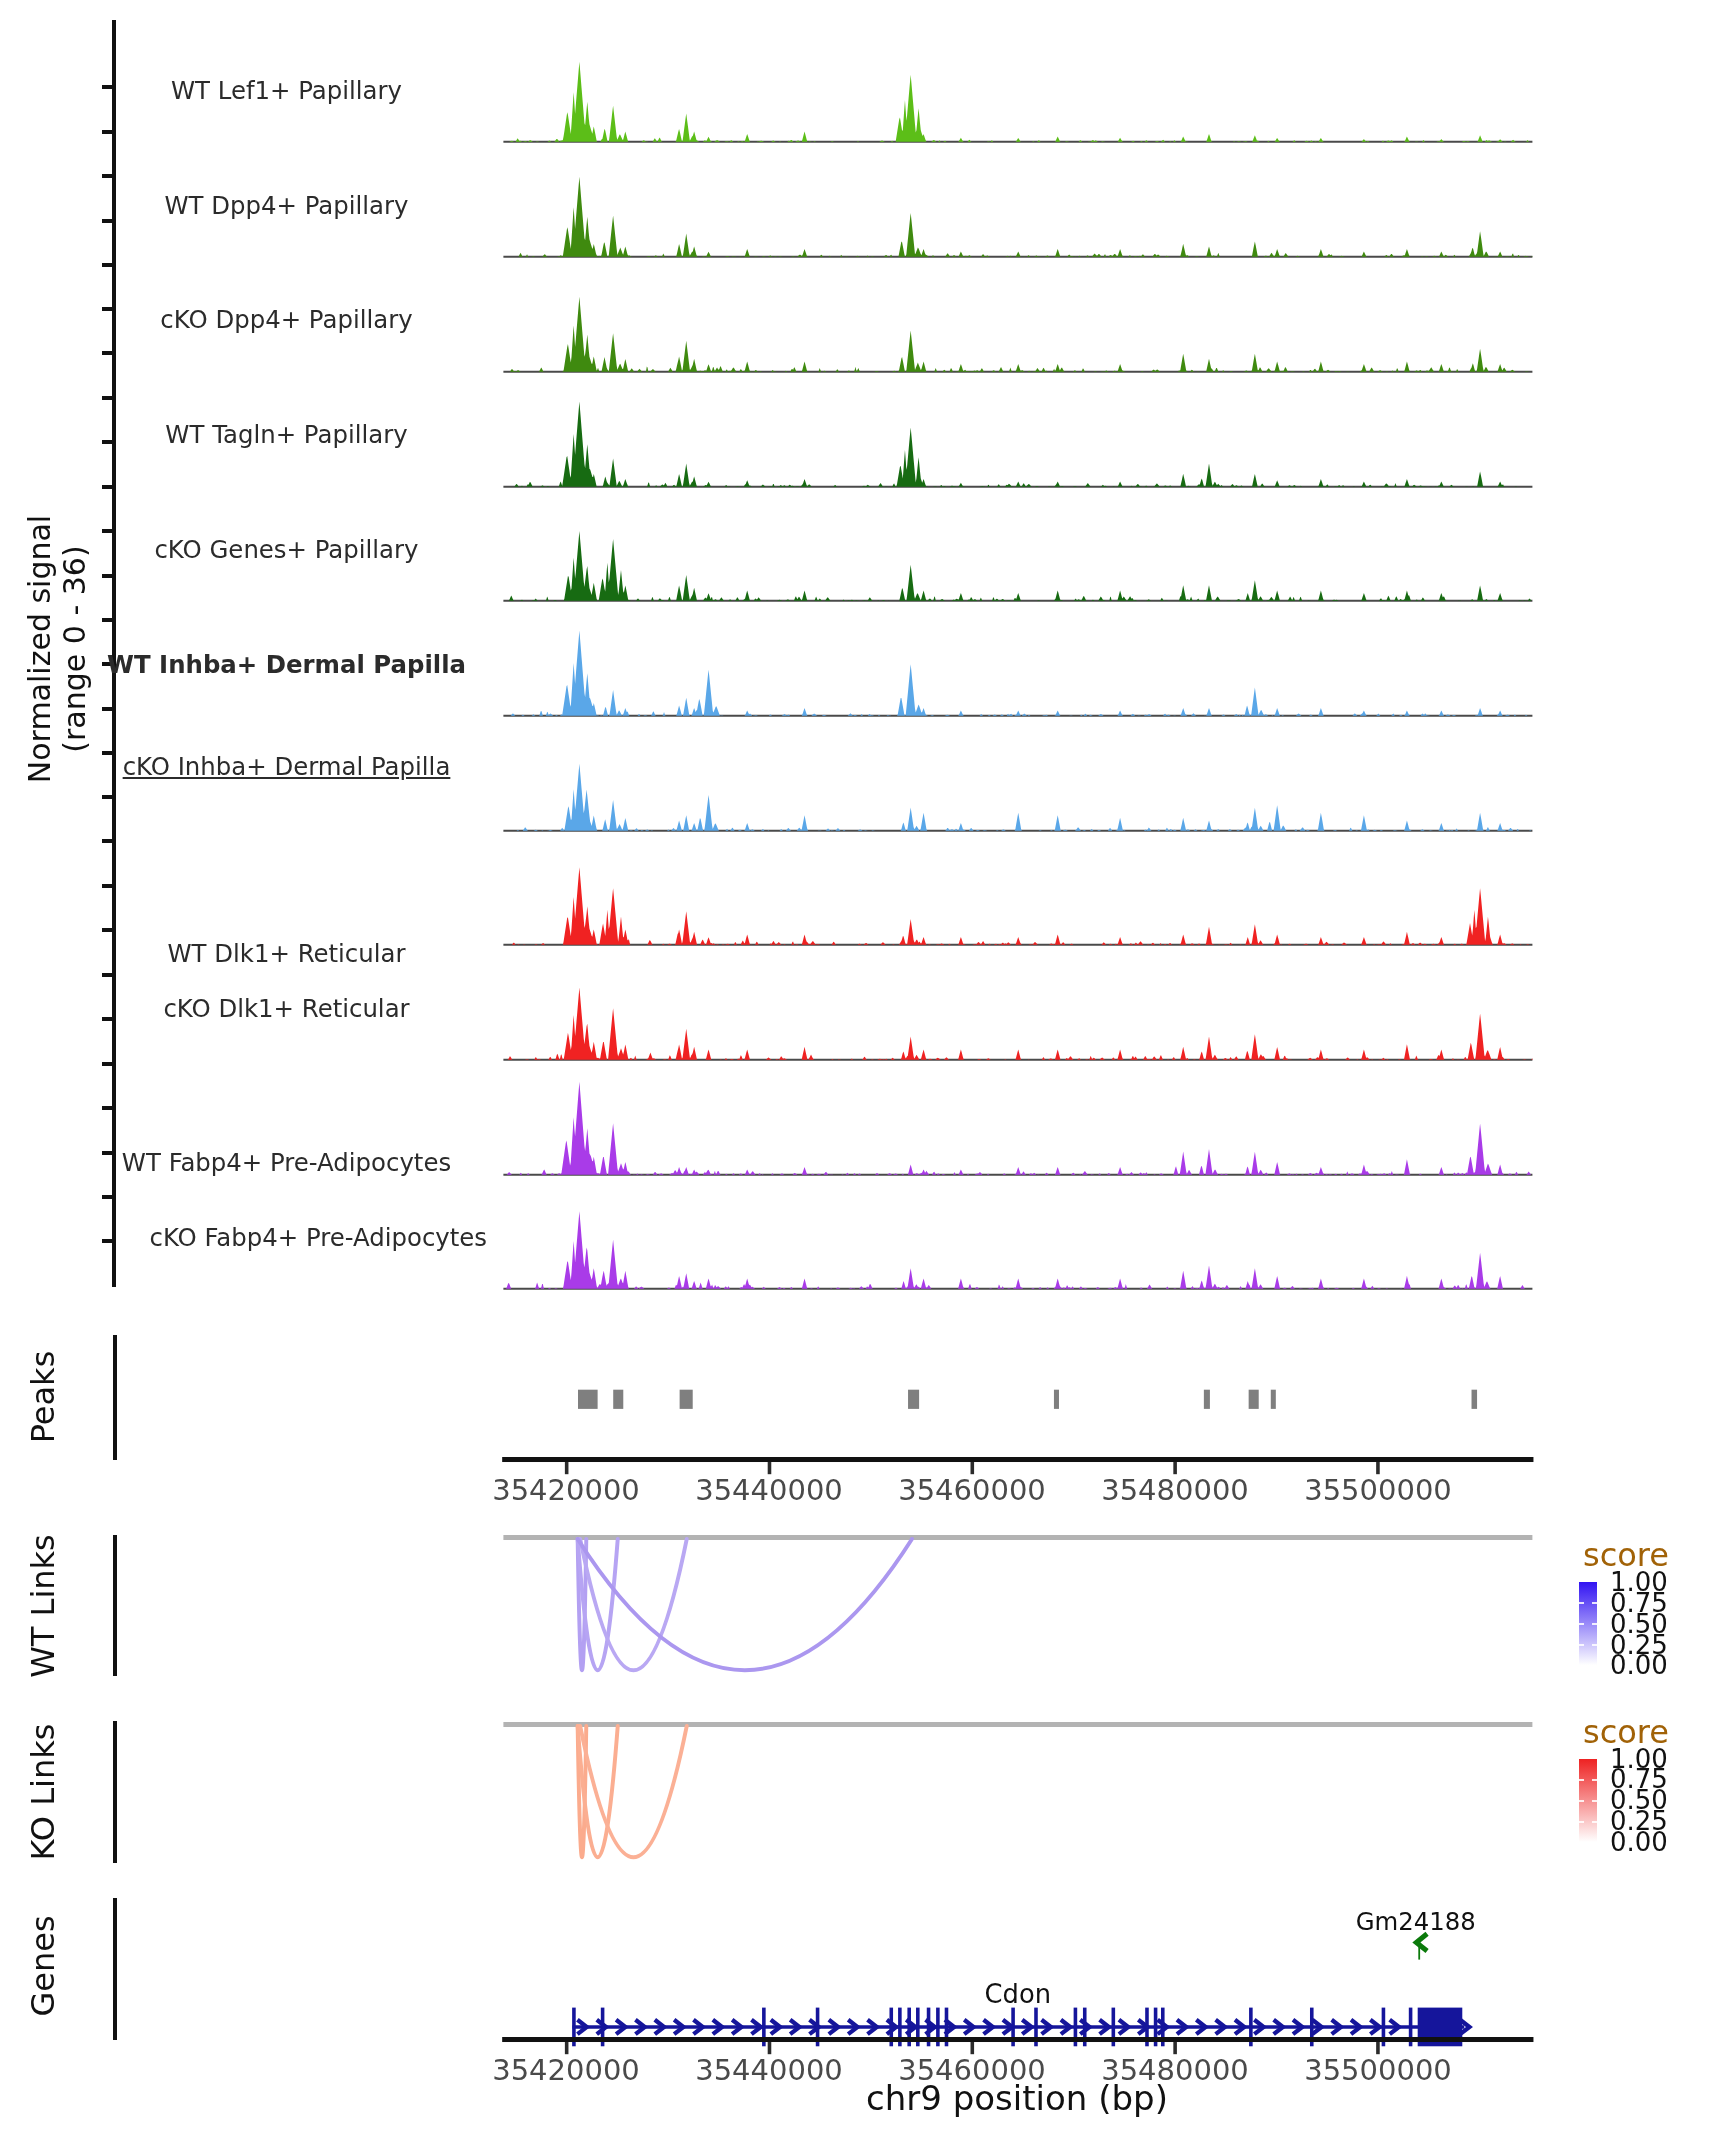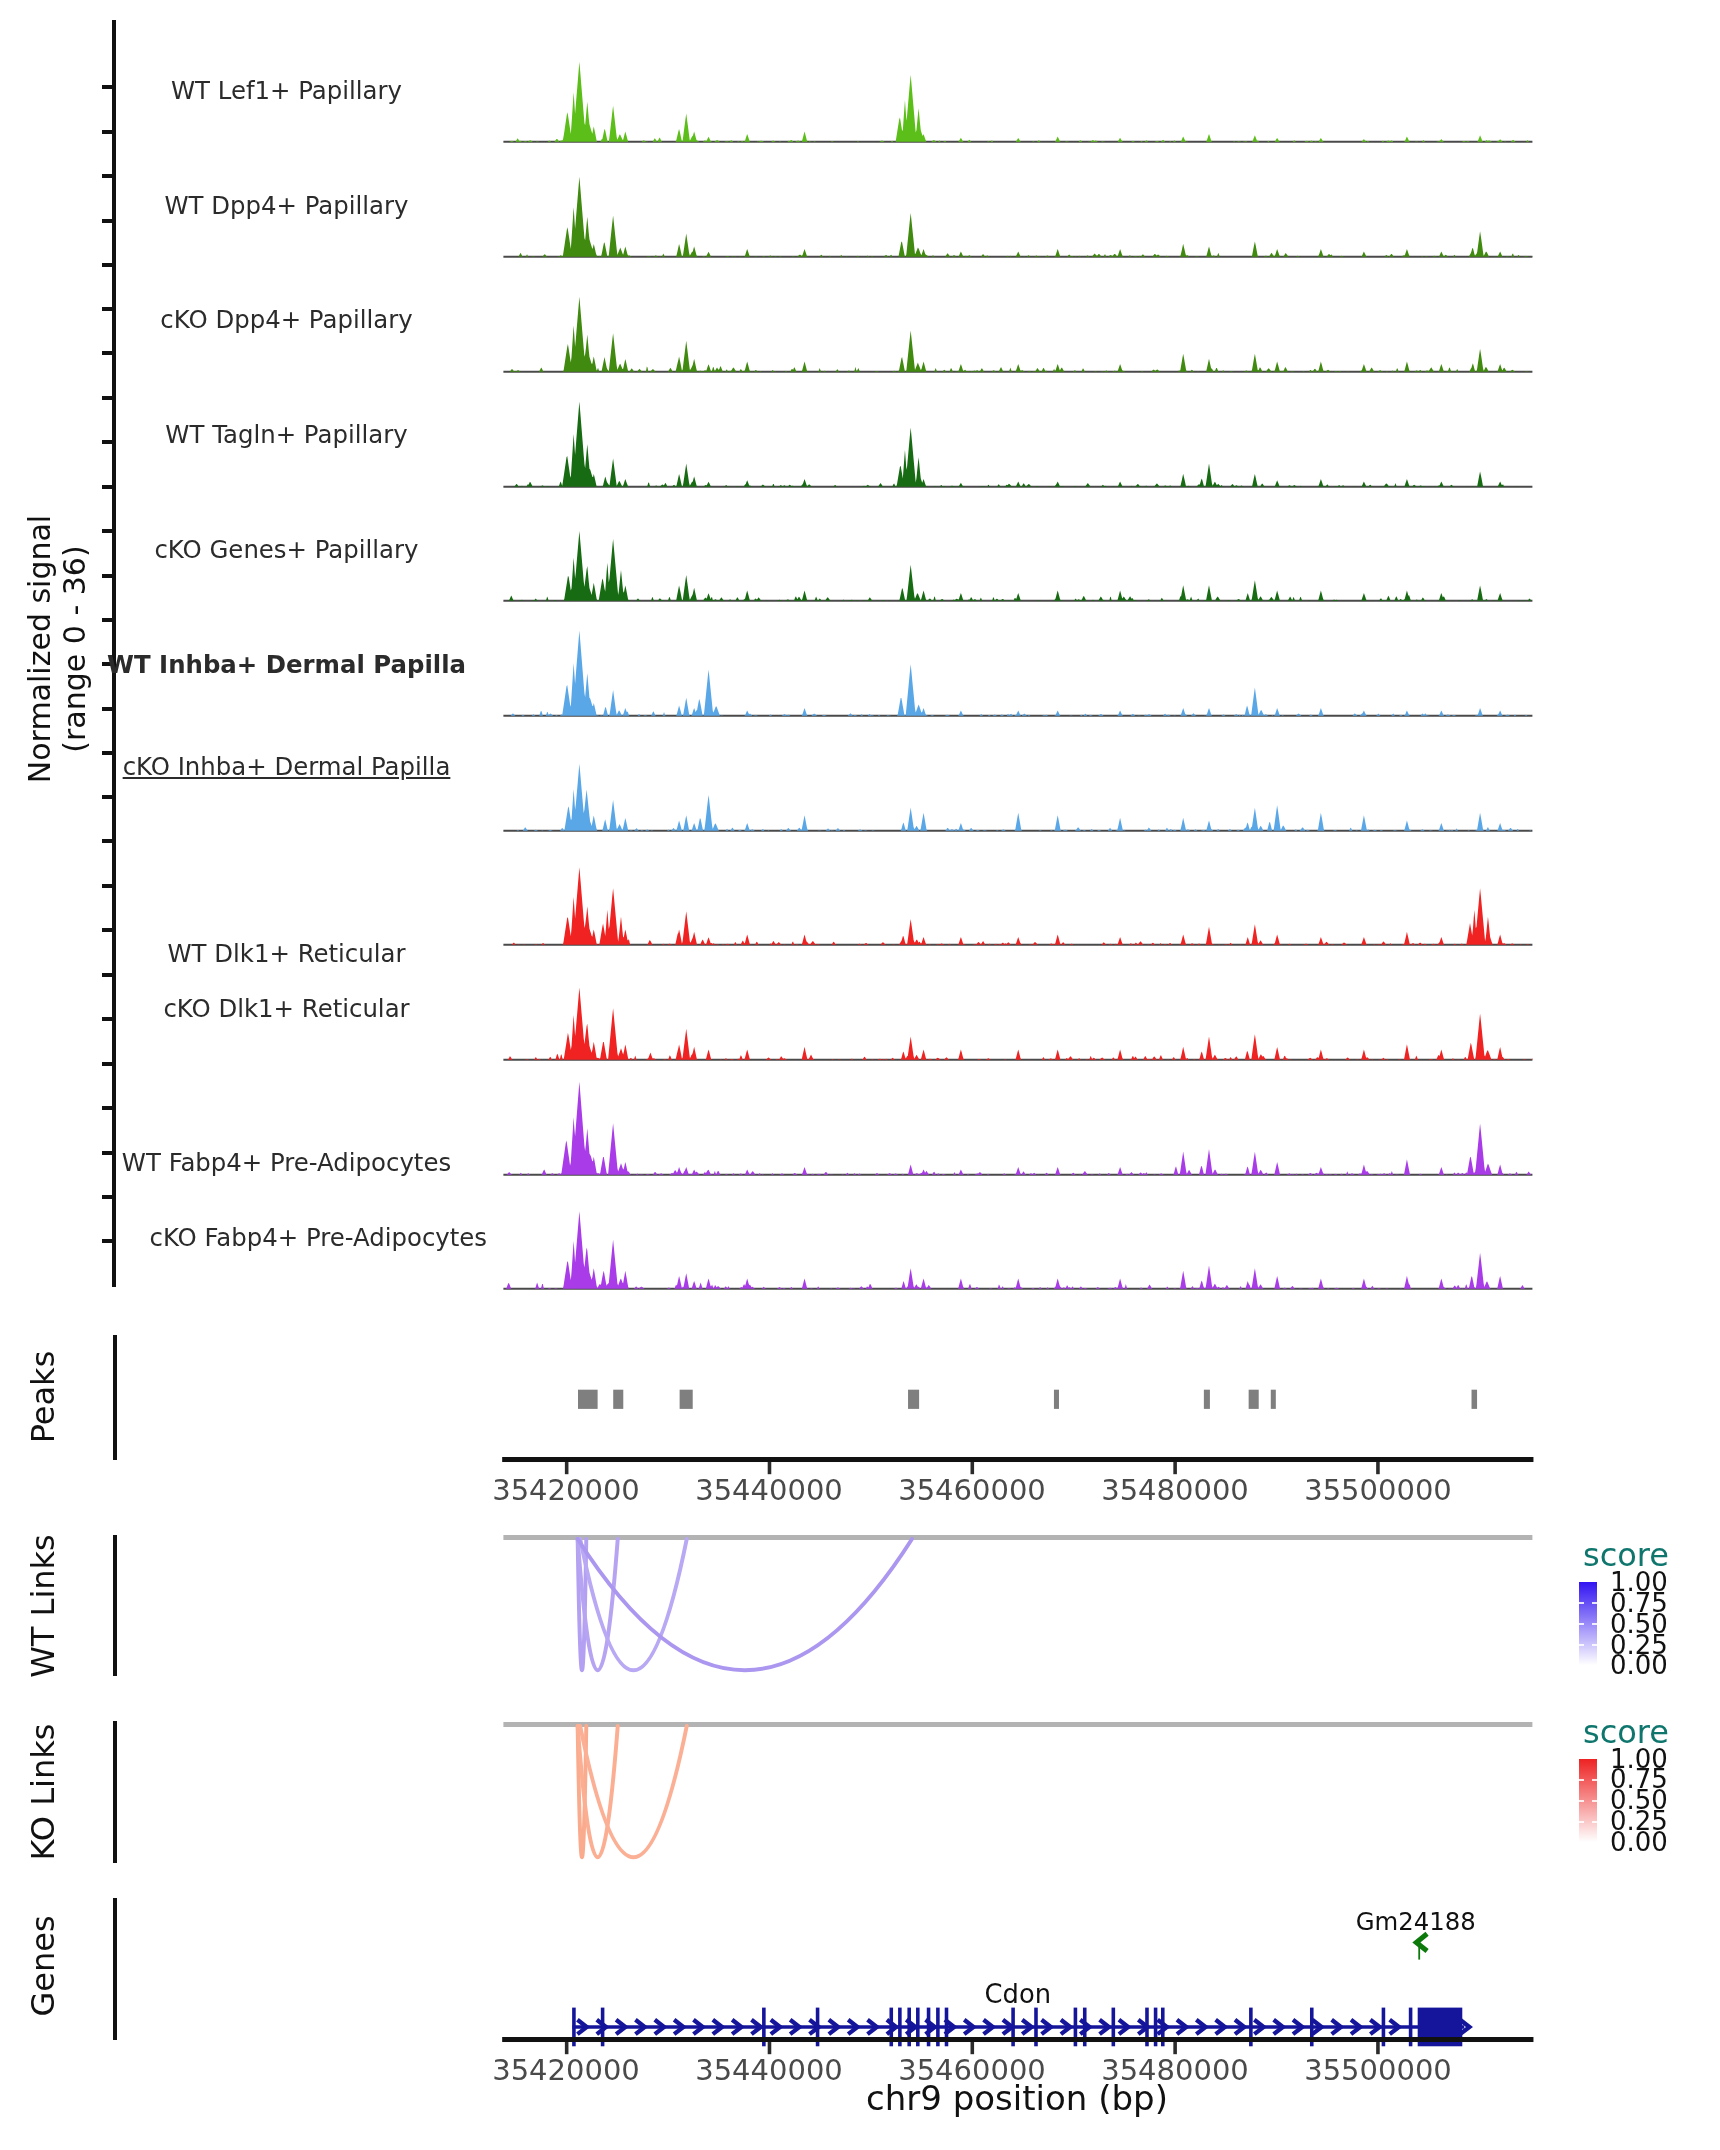--- a/index.html
+++ b/index.html
@@ -4,21 +4,21 @@
 <style>
   html,body{margin:0;padding:0;background:#ffffff;}
   #fig{position:relative;width:1721px;height:2151px;background:#ffffff;overflow:hidden;
        font-family:"DejaVu Sans", sans-serif;}
   .rot{position:absolute;transform:translate(-50%,-50%) rotate(-90deg);transform-origin:center center;
        white-space:nowrap;color:#111;}
   .track-label{position:absolute;left:86px;width:401px;text-align:center;font-size:24.4px;color:#2b2b2b;}
   .tick-label{position:absolute;transform:translateX(-50%);font-size:29px;color:#4a4a4a;}
   .vline{position:absolute;background:#111;}
   .htick{position:absolute;background:#111;}
-  .legend-title{position:absolute;transform:translateX(-50%);font-size:32px;color:#0f766e;}
+  .legend-title{position:absolute;transform:translateX(-50%);font-size:32px;color:#a16207;}
   .legend-bar{position:absolute;width:18px;}
   .legend-tick{position:absolute;font-size:26px;color:#111;transform:translateY(-50%);}
   .legend-dash{position:absolute;width:5px;height:2.2px;background:rgba(255,255,255,.85);}
   svg{position:absolute;left:0;top:0;}
   .xlabel{position:absolute;transform:translateX(-50%);font-size:34px;color:#111;}
 </style>
 </head>
 <body>
 
 <div id="fig">

